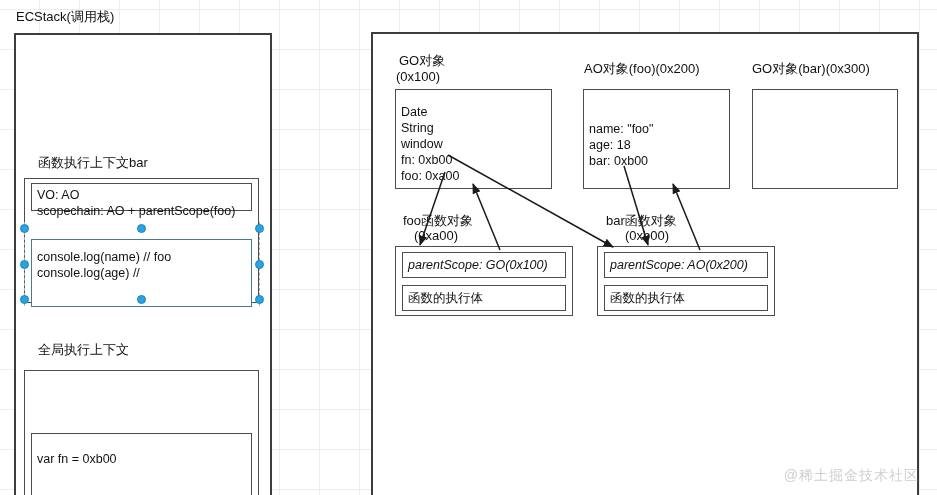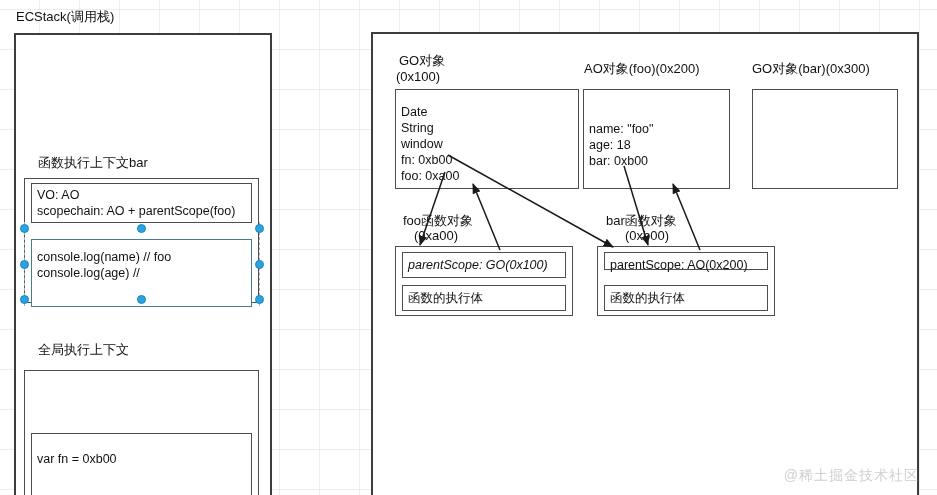--- a/index.html
+++ b/index.html
@@ -41,36 +41,36 @@
   .txt {
     position: absolute;
     font-size: 12.5px;
     line-height: 16px;
     white-space: pre;
     color: #111111;
   }
   
   #ecstack-panel { left: 14px; top: 33px; width: 258px; height: 470px; }
   #ctx-bar-group { left: 24px; top: 178px; width: 235px; height: 125px; }
-  #ctx-bar-vo    { left: 31px; top: 183px; width: 221px; height: 40px; }
+  #ctx-bar-vo    { left: 31px; top: 183px; width: 221px; height: 28px; }
   #ctx-bar-code  { left: 31px; top: 239px; width: 221px; height: 68px;
                    border-color: #4a7b8c; border-width: 1.6px; }
   #ctx-global-group { left: 24px; top: 370px; width: 235px; height: 135px; }
   #ctx-global-vo    { left: 31px; top: 376px; width: 221px; height: 48px; }
   #ctx-global-code  { left: 31px; top: 433px; width: 221px; height: 65px; }
   
   #mem-panel { left: 371px; top: 32px; width: 548px; height: 471px; }
-  #go-box     { left: 395px; top: 89px; width: 184px; height: 100px; }
+  #go-box     { left: 395px; top: 89px; width: 157px; height: 100px; }
   #ao-foo-box { left: 583px; top: 89px; width: 147px; height: 100px; }
   #ao-bar-box { left: 752px; top: 89px; width: 146px; height: 100px; }
   #foo-fn-group { left: 395px; top: 246px; width: 178px; height: 70px; }
   #foo-fn-scope { left: 402px; top: 252px; width: 164px; height: 26px; }
   #foo-fn-body  { left: 402px; top: 285px; width: 164px; height: 26px; }
   #bar-fn-group { left: 597px; top: 246px; width: 178px; height: 70px; }
-  #bar-fn-scope { left: 604px; top: 252px; width: 164px; height: 18px; }
+  #bar-fn-scope { left: 604px; top: 252px; width: 164px; height: 26px; font-style: italic; }
   #bar-fn-body  { left: 604px; top: 285px; width: 164px; height: 26px; }
   
   .handle {
     position: absolute;
     width: 9px; height: 9px;
     margin-left: -4.5px; margin-top: -4.5px;
     border-radius: 50%;
     background: #2aa3e0;
     border: 1px solid #1b87bd;
     box-sizing: border-box;

